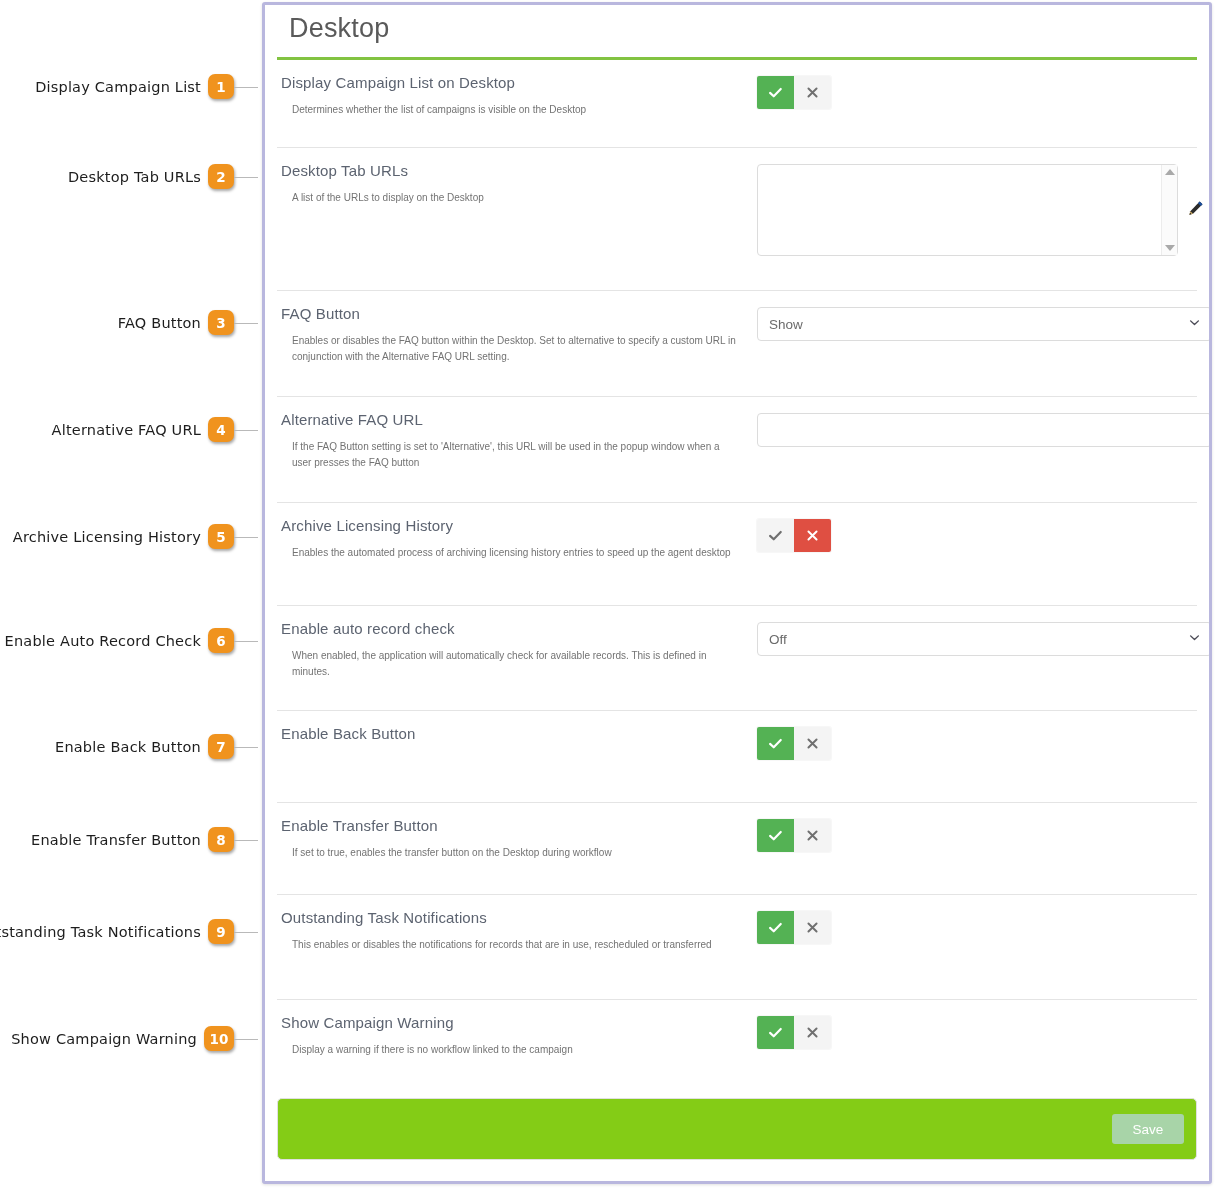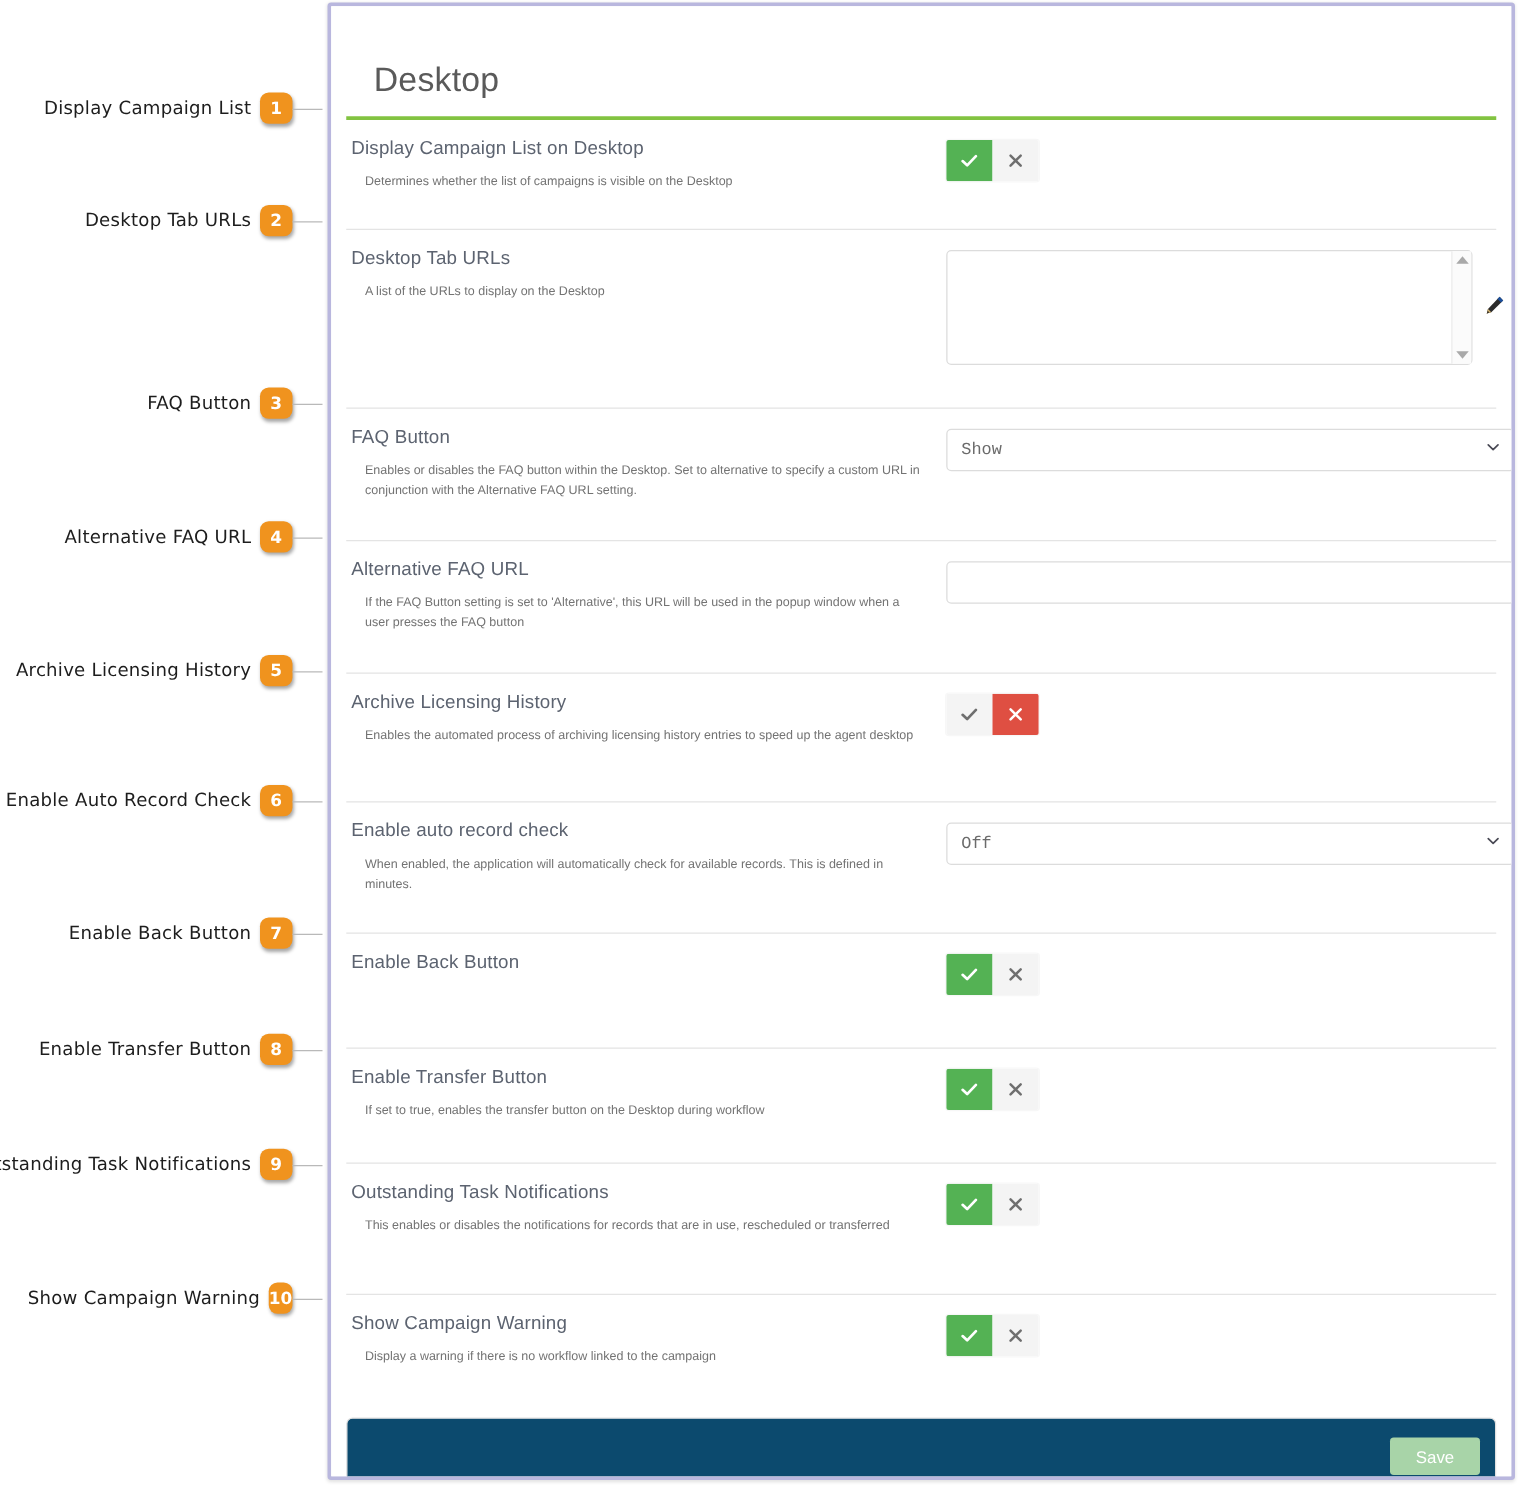--- a/index.html
+++ b/index.html
@@ -44,21 +44,21 @@
     background: #f0931e;
     color: #ffffff;
     font-size: 13.5px;
     font-weight: bold;
     display: flex;
     align-items: center;
     justify-content: center;
     box-shadow: 1px 2px 3px rgba(0,0,0,.35);
     font-family: "DejaVu Sans", sans-serif;
   }
-  .callout-badge.wide { width: 19px; }
+  .callout-badge.wide { width: 30px; }
   .callout-leader {
     position: absolute;
     height: 1px;
     background: #b9b9b9;
     top: 50%;
   }
 
   
   #panel-frame {
     position: absolute;
@@ -71,22 +71,21 @@
   }
   #panel-inner {
     position: absolute;
     inset: 0;
     background: #ffffff;
     overflow: hidden;
   }
 
   
   #panel-header {
-    padding: 8px 0 0 34px;
-    margin-top: 36px;
+    padding: 8px 0 0 24px;
   }
   #page-title {
     font-size: 27px;
     color: #5a5a5a;
     font-weight: normal;
     margin: 0;
     letter-spacing: .2px;
   }
   #title-rule {
     margin: 13px 12px 0 12px;
@@ -217,21 +216,21 @@
     height: 34px;
     border: 1px solid #dcdcdc;
     border-radius: 4px;
     background: #ffffff;
     padding: 0 30px 0 11px;
     font-size: 13.5px;
     color: #6b6b6b;
     display: flex;
     align-items: center;
     cursor: pointer;
-    font-family: Liberation Mono, monospace;
+    font-family: Liberation Sans, sans-serif;
   }
   .select-chevron {
     position: absolute;
     right: 11px;
     top: 50%;
     transform: translateY(-50%);
     pointer-events: none;
   }
 
   
@@ -244,21 +243,21 @@
     padding: 0 11px;
     font-size: 13.5px;
     color: #555;
     outline: none;
     font-family: "Liberation Sans", sans-serif;
   }
 
   
   #panel-footer {
     margin: 10px 12px 0 12px;
-    background: #0c4a6e;
+    background: #84cc16;
     border: 1px solid #e0e0e0;
     border-radius: 5px;
     height: 62px;
     display: flex;
     align-items: center;
     justify-content: flex-end;
     padding-right: 12px;
   }
   #save-button {
     background: #a8d4a8;

